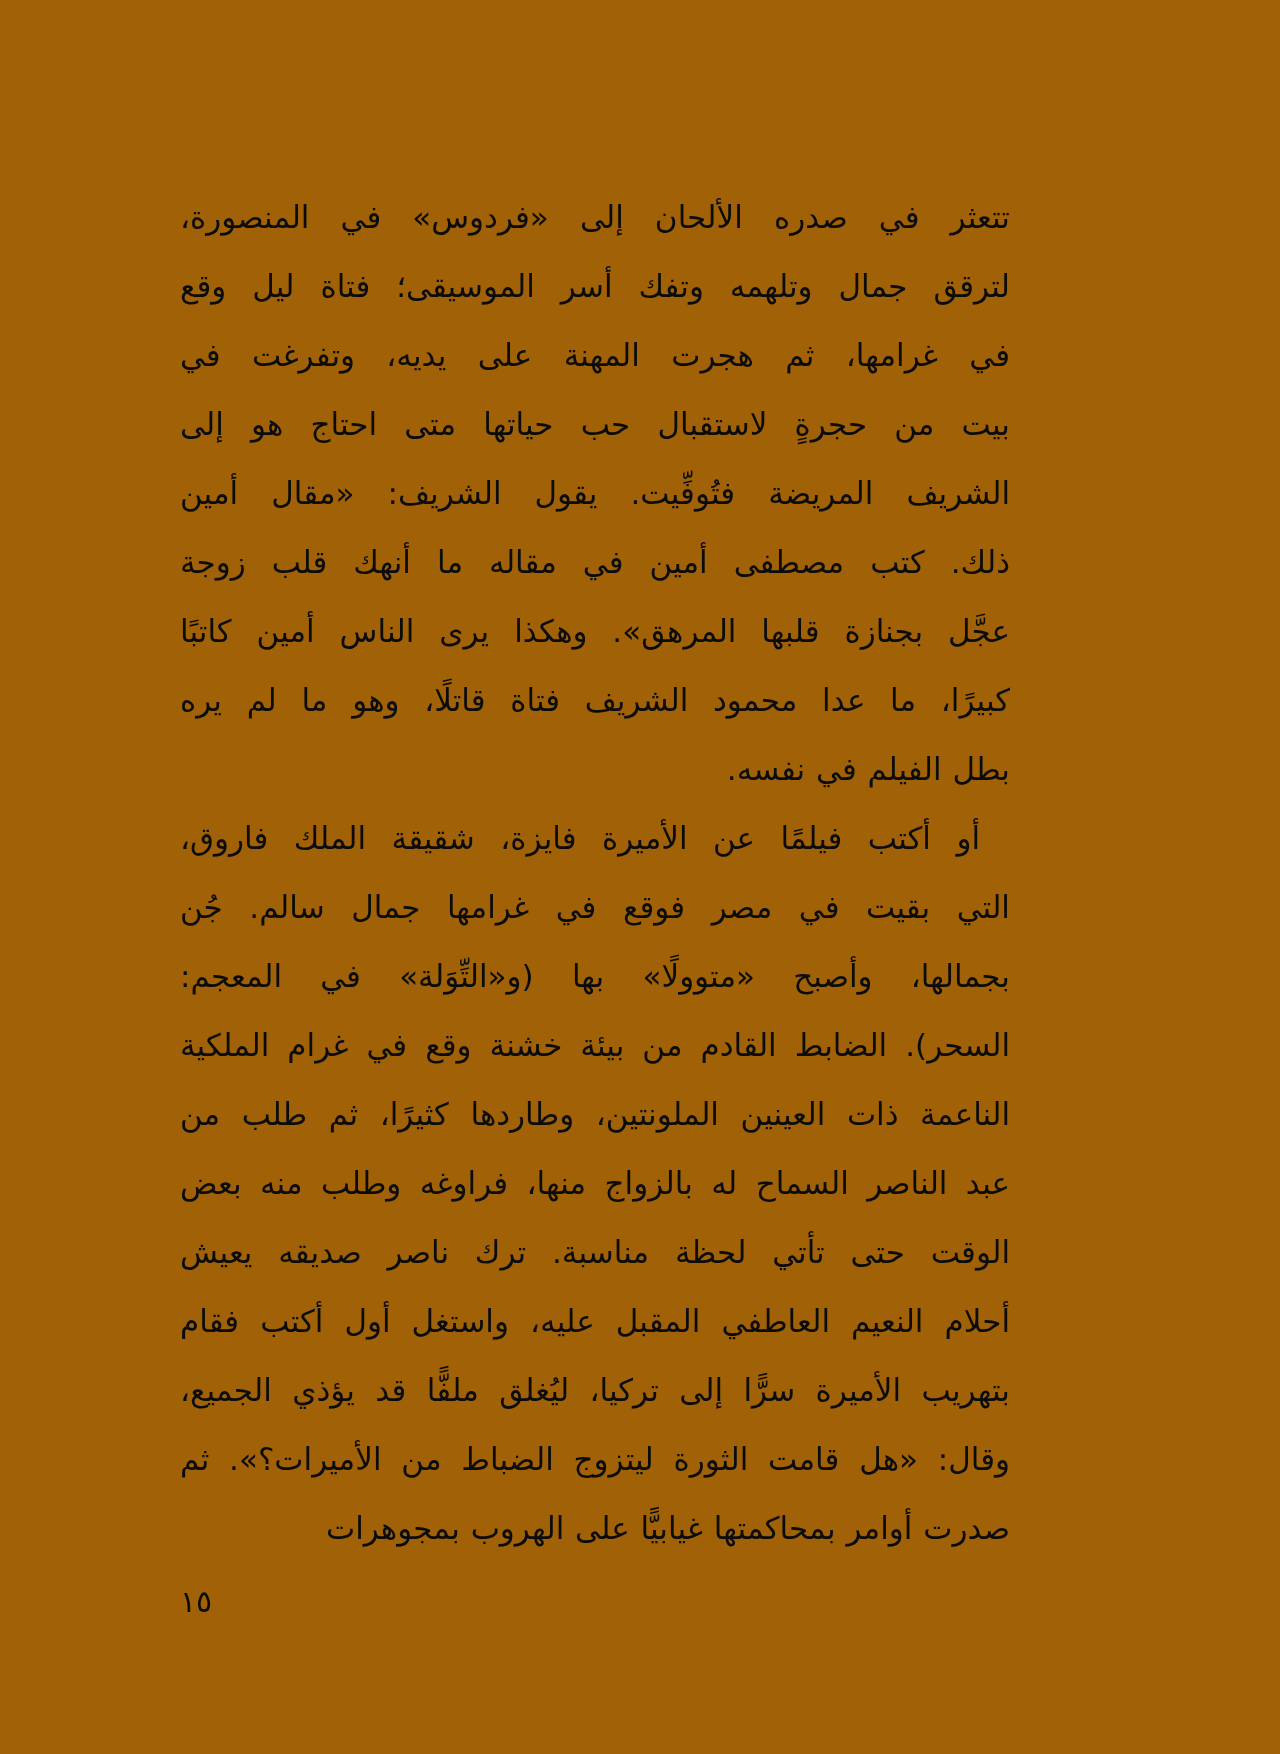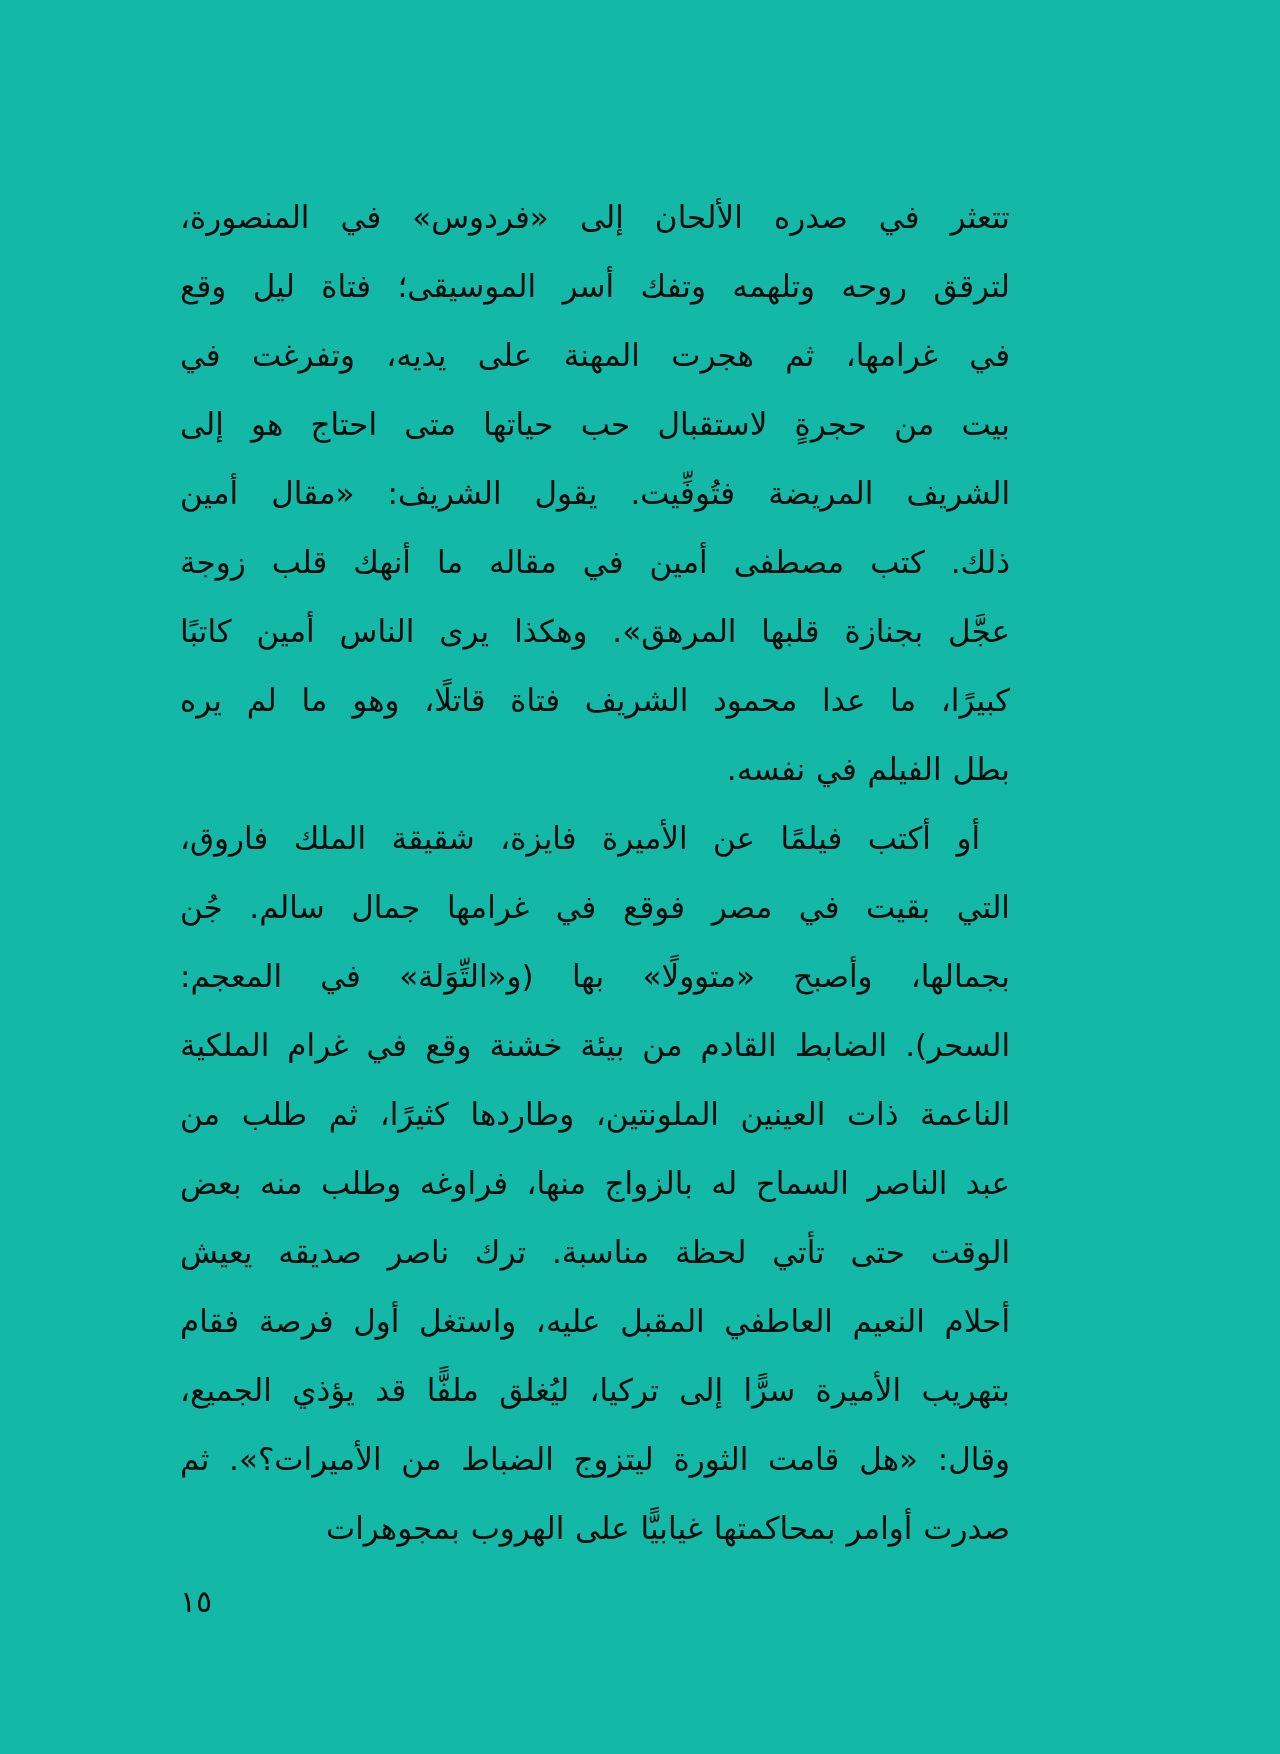--- a/index.html
+++ b/index.html
@@ -10,21 +10,21 @@
   body {
     width: 1280px;
     height: 1754px;
     position: relative;
     font-family: "DejaVu Sans", sans-serif;
     color: #0b0b0b;
   }
   .book-page {
     position: absolute;
     inset: 0;
-    background: #14b8a6;
+    background: #a16207;
   }
   .text-block {
     position: absolute;
     top: 183px;
     right: 270px;
     width: 830px;
     direction: rtl;
     unicode-bidi: embed;
     font-size: 31px;
     line-height: 69px;
@@ -54,34 +54,34 @@
     line-height: 44px;
     color: #0b0b0b;
   }
 </style>
 </head>
 <body>
 
 <div class="book-page">
   <div class="text-block">
     <div class="line">تتعثر في صدره الألحان إلى «فردوس» في المنصورة،</div>
-    <div class="line">لترقق روحه وتلهمه وتفك أسر الموسيقى؛ فتاة ليل وقع</div>
+    <div class="line">لترقق جمال وتلهمه وتفك أسر الموسيقى؛ فتاة ليل وقع</div>
     <div class="line">في غرامها، ثم هجرت المهنة على يديه، وتفرغت في</div>
     <div class="line">بيت من حجرةٍ لاستقبال حب حياتها متى احتاج هو إلى</div>
     <div class="line">الشريف المريضة فتُوفِّيت. يقول الشريف: «مقال أمين</div>
     <div class="line">ذلك. كتب مصطفى أمين في مقاله ما أنهك قلب زوجة</div>
     <div class="line">عجَّل بجنازة قلبها المرهق». وهكذا يرى الناس أمين كاتبًا</div>
     <div class="line">كبيرًا، ما عدا محمود الشريف فتاة قاتلًا، وهو ما لم يره</div>
     <div class="line para-end">بطل الفيلم في نفسه.</div>
     <div class="line indent">أو أكتب فيلمًا عن الأميرة فايزة، شقيقة الملك فاروق،</div>
     <div class="line">التي بقيت في مصر فوقع في غرامها جمال سالم. جُن</div>
     <div class="line">بجمالها، وأصبح «متوولًا» بها (و«التِّوَلة» في المعجم:</div>
     <div class="line">السحر). الضابط القادم من بيئة خشنة وقع في غرام الملكية</div>
     <div class="line">الناعمة ذات العينين الملونتين، وطاردها كثيرًا، ثم طلب من</div>
     <div class="line">عبد الناصر السماح له بالزواج منها، فراوغه وطلب منه بعض</div>
     <div class="line">الوقت حتى تأتي لحظة مناسبة. ترك ناصر صديقه يعيش</div>
-    <div class="line">أحلام النعيم العاطفي المقبل عليه، واستغل أول فرصة فقام</div>
+    <div class="line">أحلام النعيم العاطفي المقبل عليه، واستغل أول أكتب فقام</div>
     <div class="line">بتهريب الأميرة سرًّا إلى تركيا، ليُغلق ملفًّا قد يؤذي الجميع،</div>
     <div class="line">وقال: «هل قامت الثورة ليتزوج الضباط من الأميرات؟». ثم</div>
     <div class="line para-end">صدرت أوامر بمحاكمتها غيابيًّا على الهروب بمجوهرات</div>
   </div>
   <div class="page-number">١٥</div>
 </div>
 
 </body></html>

